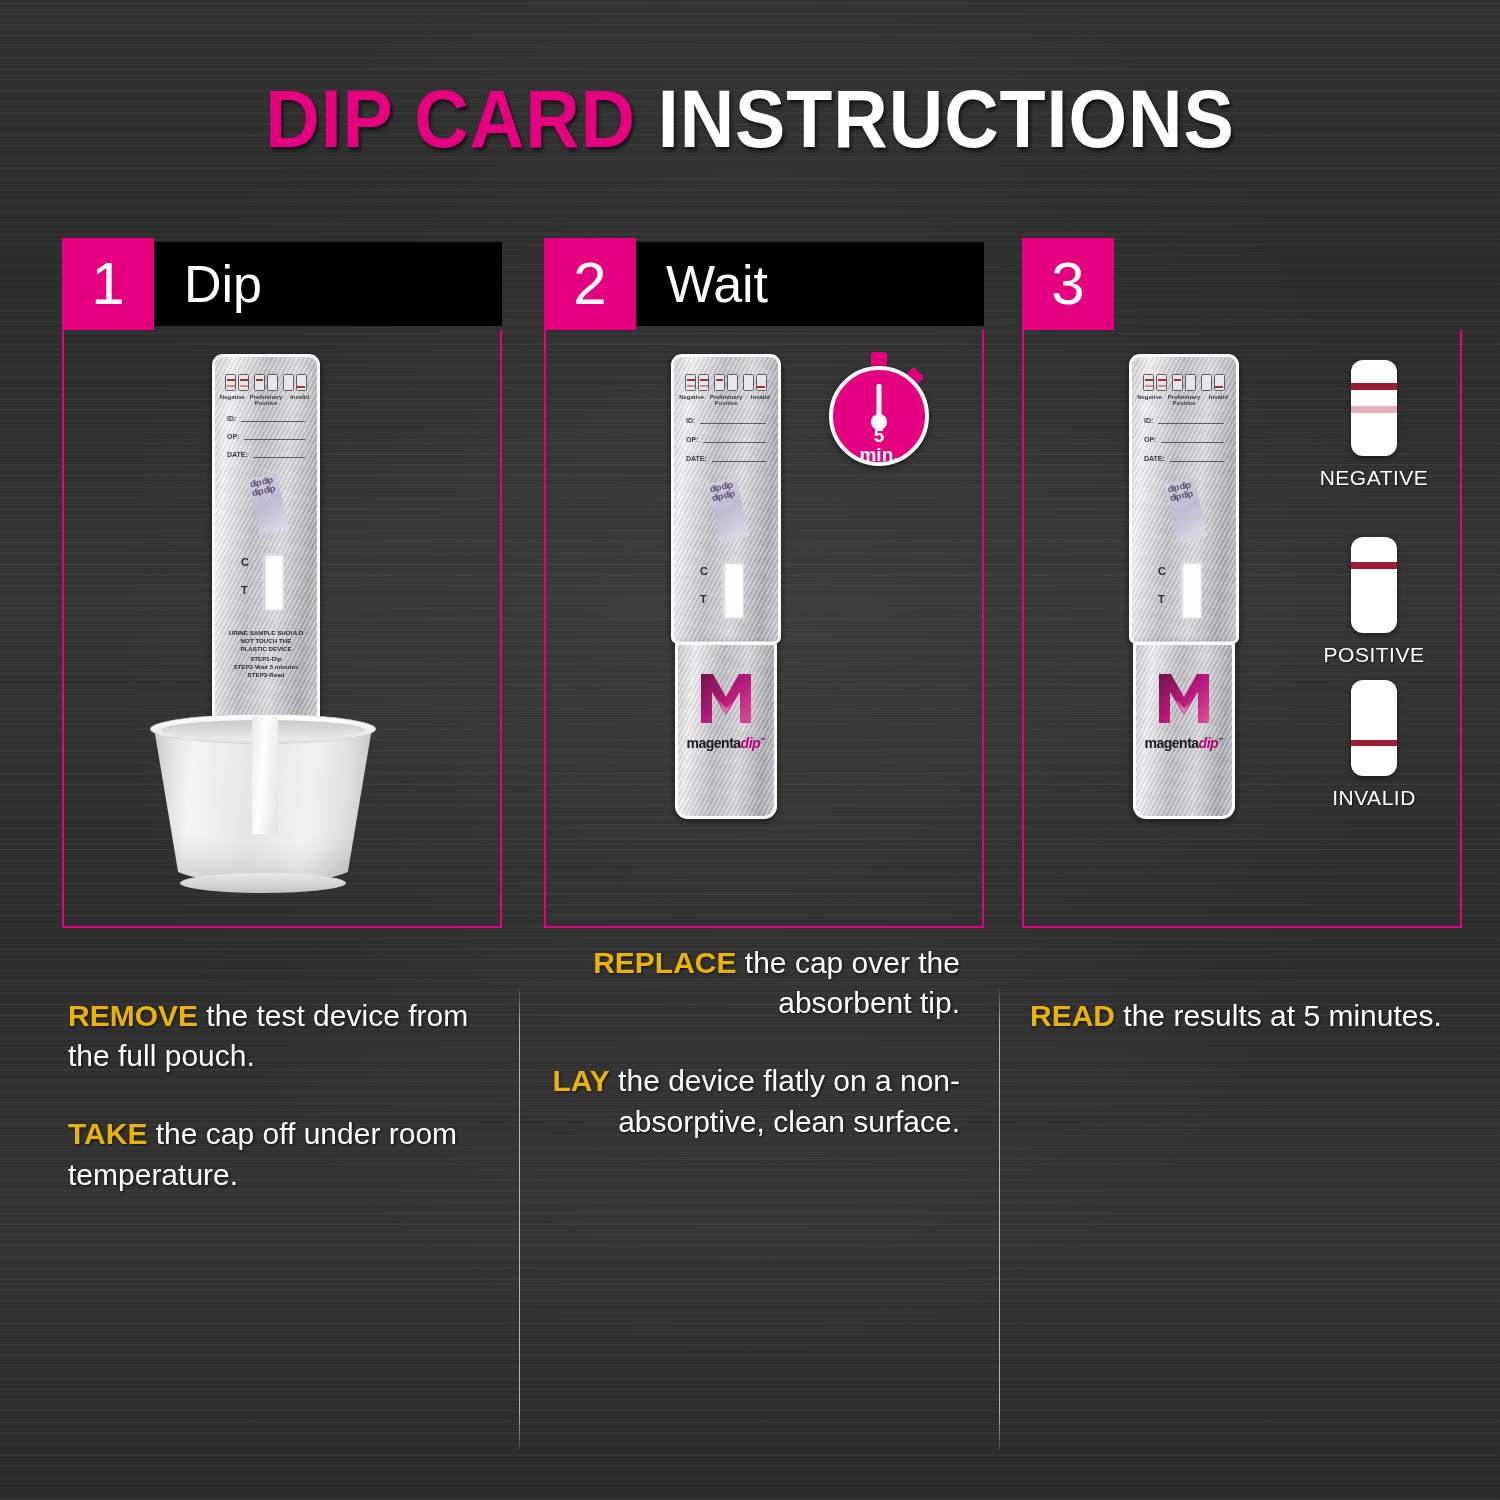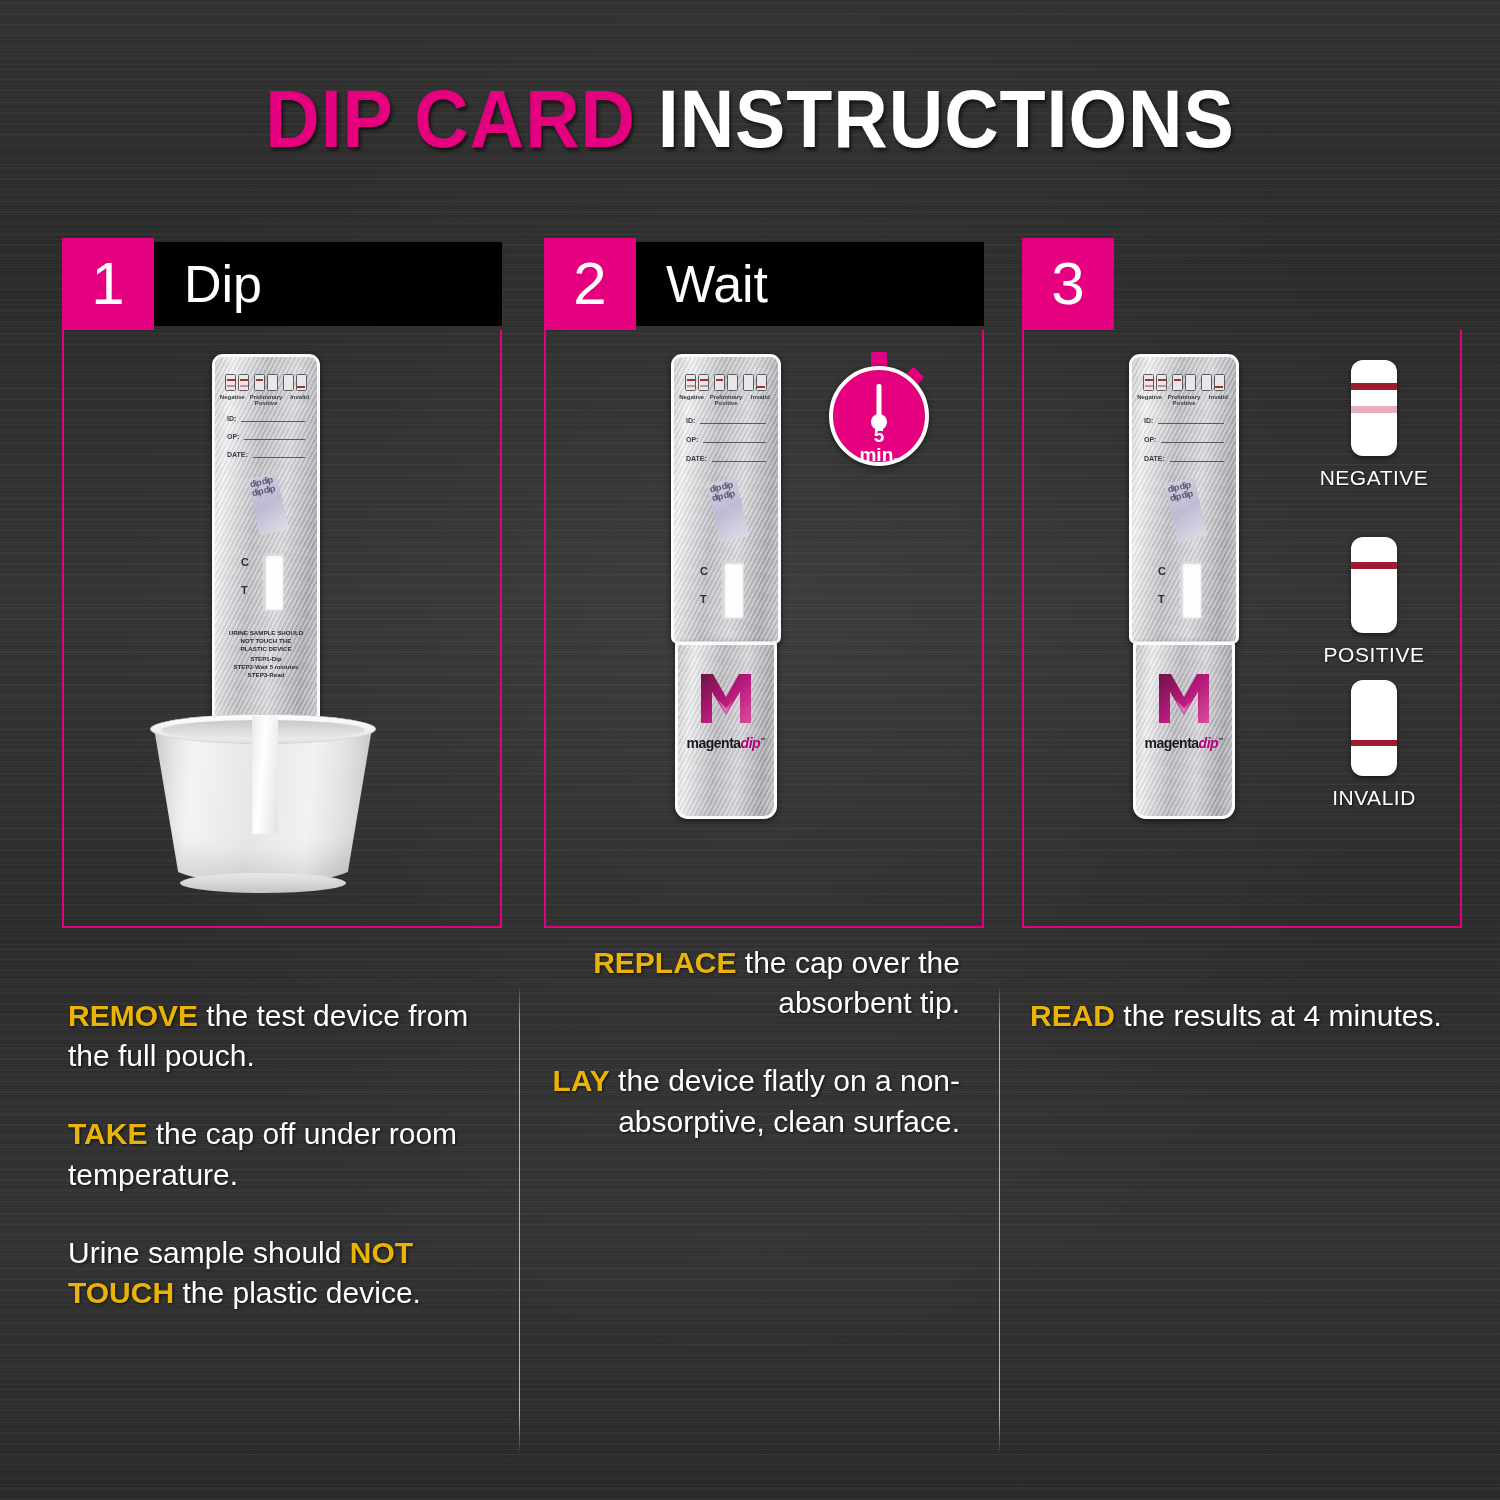--- a/index.html
+++ b/index.html
@@ -515,23 +515,22 @@
 
   </div>
 </div>
 
 <div class="divider" style="left:519px; top:988px; height:462px;"></div>
 <div class="divider" style="left:999px; top:988px; height:462px;"></div>
 
 <div class="txtcol" style="left:68px; top:996px; width:412px;">
   <p><b>REMOVE</b><span> the test device from the full pouch.</span></p>
   <p><b>TAKE</b><span> the cap off under room temperature.</span></p>
-  <p><span>Urine sample should </span><b>NOT TOUCH</b><span> the plastic device.</span></p>
 </div>
 
 <div class="txtcol" style="left:548px; top:943px; width:412px;text-align:right;">
   <p><b>REPLACE</b><span> the cap over the absorbent tip.</span></p>
   <p><b>LAY</b><span> the device flatly on a non-absorptive, clean surface.</span></p>
 </div>
 
 <div class="txtcol" style="left:1030px; top:996px; width:420px;">
-  <p><b>READ</b><span> the results at 4 minutes.</span></p>
+  <p><b>READ</b><span> the results at 5 minutes.</span></p>
 </div>
 
 </body></html>

